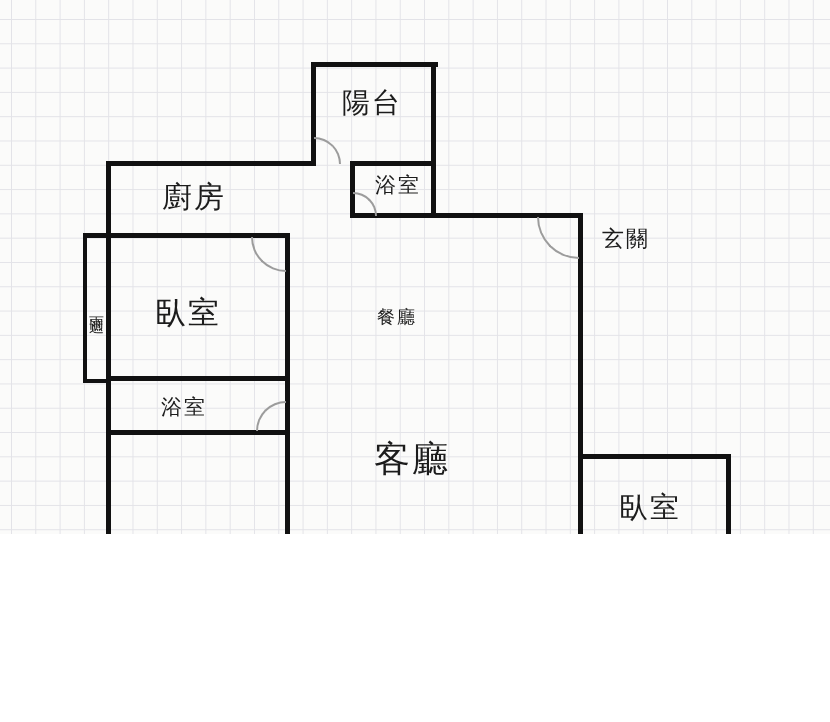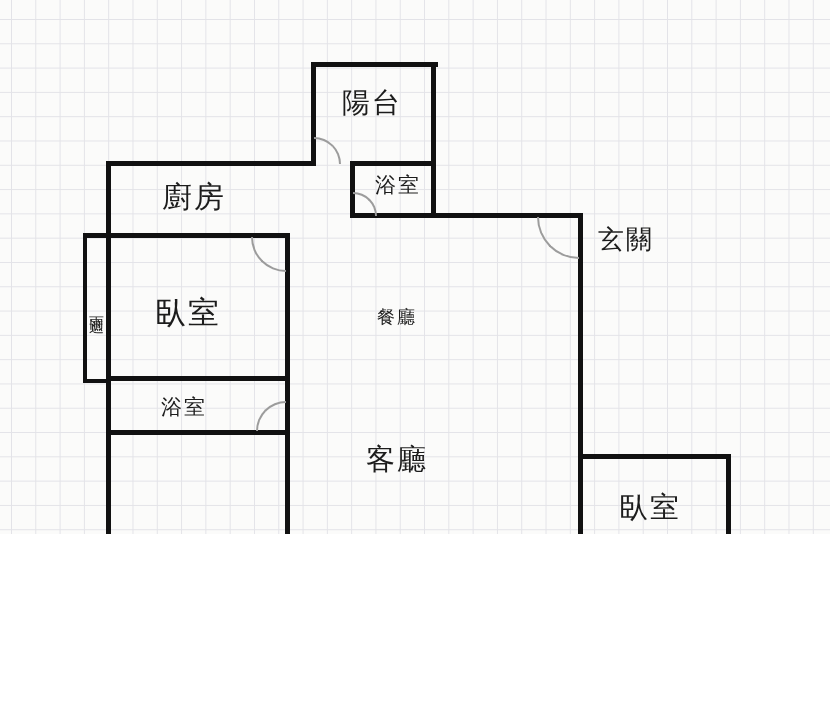--- a/index.html
+++ b/index.html
@@ -84,22 +84,22 @@
   <div class="arc tr" style="left:353px;top:192px;width:24px;height:24px"></div>
   <div class="arc bl" style="left:537px;top:217px;width:42px;height:42px"></div>
   <div class="arc bl" style="left:251px;top:237px;width:35px;height:35px"></div>
   <div class="arc tl" style="left:256px;top:401px;width:30px;height:30px"></div>
   <div class="arc tl" style="left:251px;top:554px;width:35px;height:35px"></div>
   <div class="arc tr" style="left:583px;top:558px;width:29px;height:29px"></div>
 
   <div class="room-label" style="left:372px;top:103px;font-size:28px">陽台</div>
   <div class="room-label" style="left:398px;top:184px;font-size:21px">浴室</div>
   <div class="room-label" style="left:194px;top:197px;font-size:30px">廚房</div>
-  <div class="room-label" style="left:626px;top:239px;font-size:26px">玄關</div>
+  <div class="room-label" style="left:626px;top:239px;font-size:22px">玄關</div>
   <div class="room-label" style="left:188px;top:312px;font-size:31px">臥室</div>
   <div class="room-label vertical" style="left:97px;top:306px;font-size:15px">雨遮</div>
   <div class="room-label" style="left:397px;top:317px;font-size:18px">餐廳</div>
   <div class="room-label" style="left:184px;top:406px;font-size:21px">浴室</div>
-  <div class="room-label" style="left:397px;top:459px;font-size:29px">客廳</div>
+  <div class="room-label" style="left:412px;top:459px;font-size:36px">客廳</div>
   <div class="room-label" style="left:650px;top:507px;font-size:29px">臥室</div>
 
 
 </div>
 
 </body></html>

